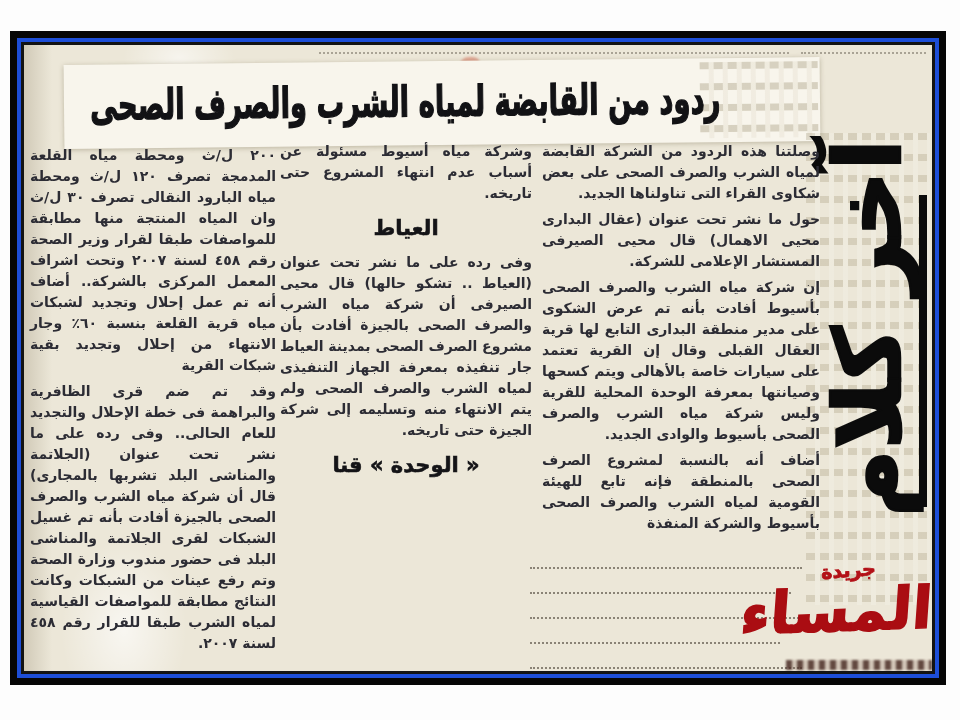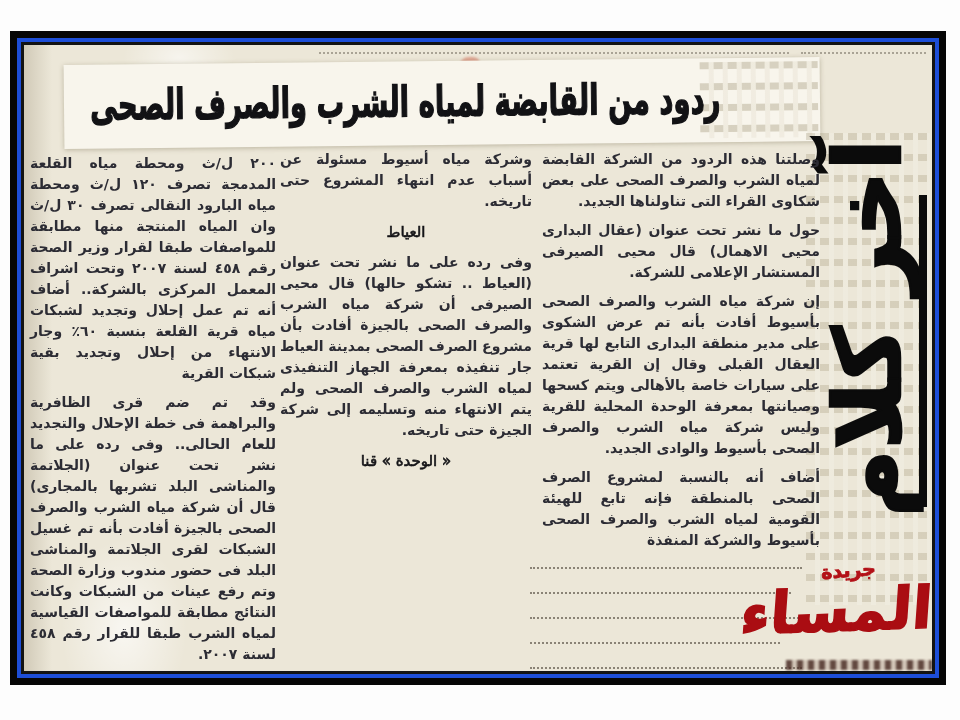--- a/index.html
+++ b/index.html
@@ -63,23 +63,23 @@
     transform:translate(-50%,-50%) rotate(-90deg);
     white-space:nowrap;font-size:92px;font-weight:bold;color:#0b0b0b;
     -webkit-text-stroke:2.5px #0b0b0b;letter-spacing:6px;
   }
   .masthead-rule{position:absolute;right:5px;top:150px;width:8px;height:312px;background:#0b0b0b;}
   
   .col{
     position:absolute;direction:rtl;text-align:justify;
     font-size:14px;line-height:1.5;font-weight:bold;color:#2c2c34;
   }
-  .col p{margin:8px 0 5px;}
+  .col p{margin:0 0 5px;}
   .subhead{
-    margin:9px 0 7px;text-align:center;font-size:15px;font-weight:normal;color:#141417;
+    margin:9px 0 7px;text-align:center;font-size:21px;font-weight:bold;color:#141417;
     -webkit-text-stroke:.6px #141417;
   }
   .col-right{left:518px;top:96px;width:278px;}
   .col-mid{left:256px;top:96px;width:252px;}
   .col-left{left:6px;top:100px;width:246px;}
   
   .dots-block{position:absolute;left:506px;top:522px;width:272px;}
   .dot-line{border-top:2px dotted rgba(105,98,85,.75);height:0;margin-bottom:23px;}
   .dot-line:nth-child(2){width:96%;}
   .dot-line:nth-child(4){width:92%;}

